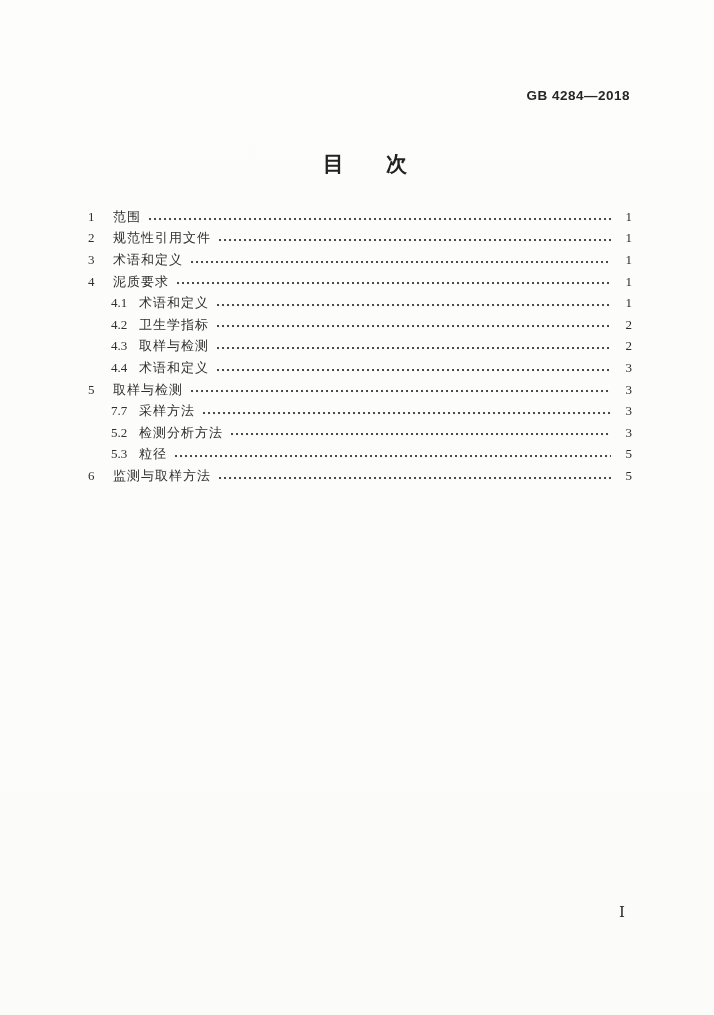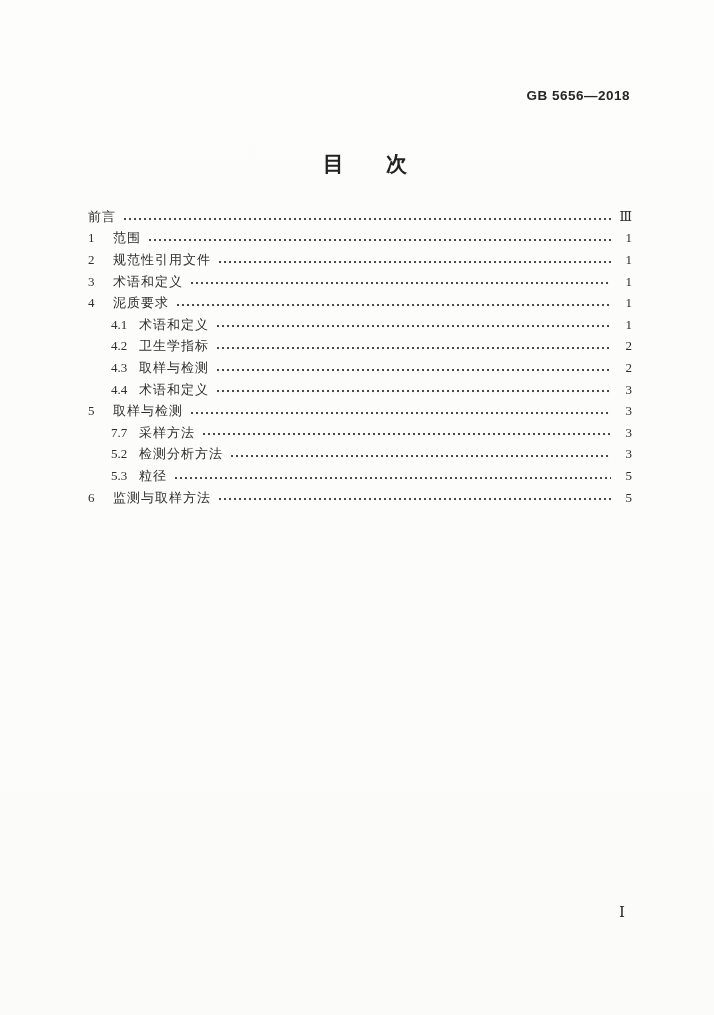--- a/index.html
+++ b/index.html
@@ -92,30 +92,25 @@
     font-size: 15px;
     color: #1f1f1f;
     font-family: "Liberation Serif", "DejaVu Serif", serif;
   }
 </style>
 </head>
 <body>
 
 <div class="page">
 
-  <div class="header-code">GB 5656—2018</div>
+  <div class="header-code">GB 4284—2018</div>
 
   <div class="doc-title">目　　次</div>
 
   <div class="toc">
-      <div class="toc-row l0">
-        <span class="label">前言</span>
-        <span class="leader"></span>
-        <span class="pageno">Ⅲ</span>
-      </div>
       <div class="toc-row l0">
         <span class="num">1</span>
         <span class="label">范围</span>
         <span class="leader"></span>
         <span class="pageno">1</span>
       </div>
       <div class="toc-row l0">
         <span class="num">2</span>
         <span class="label">规范性引用文件</span>
         <span class="leader"></span>

